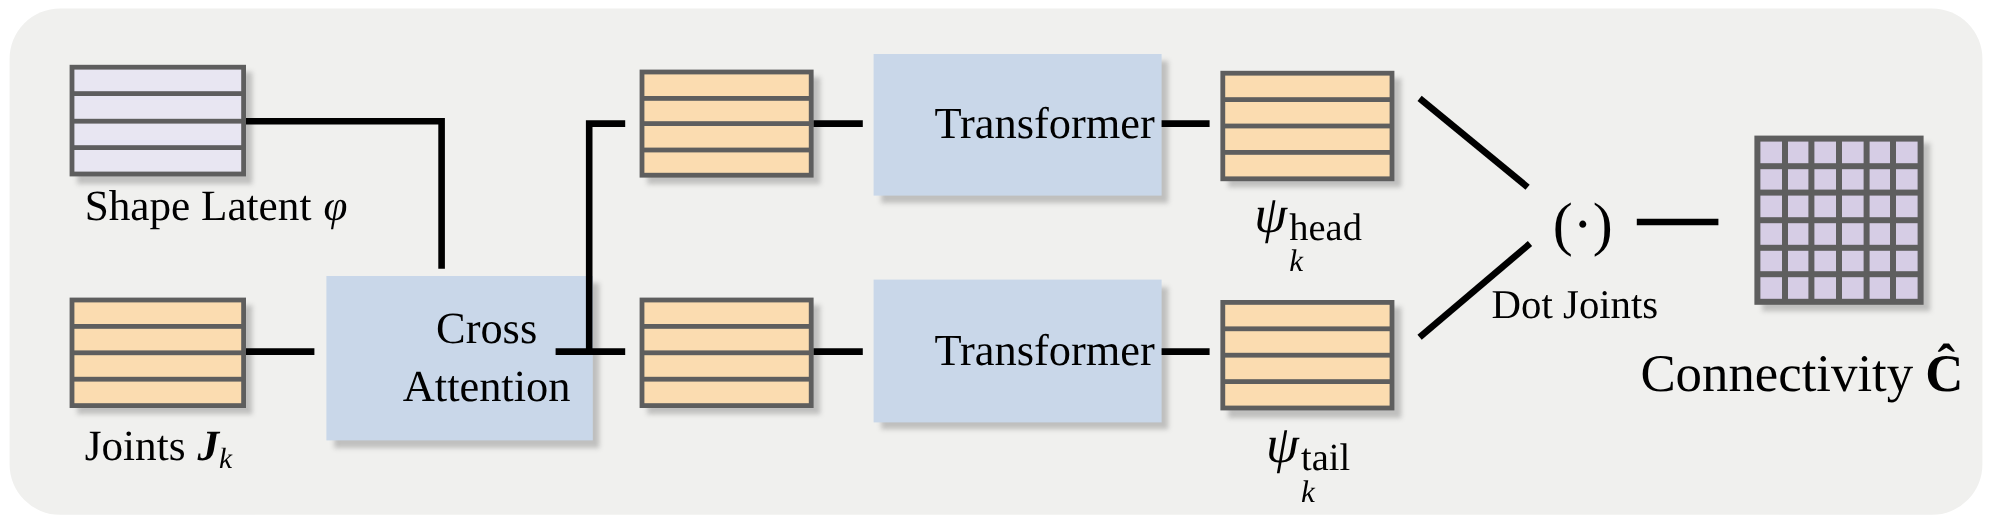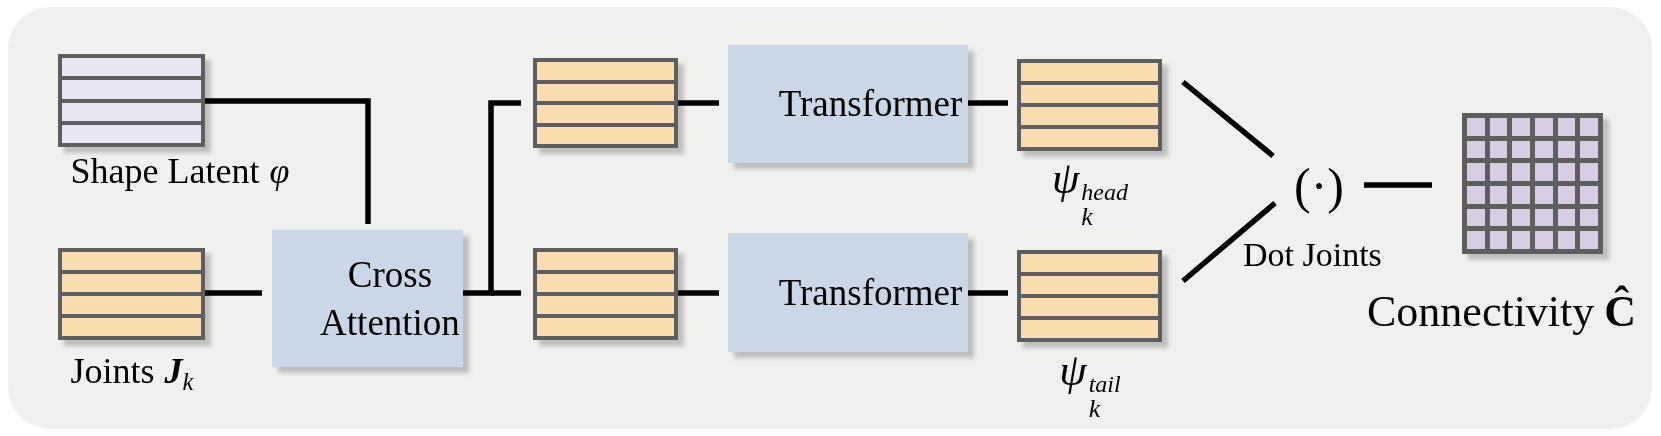--- a/index.html
+++ b/index.html
@@ -48,21 +48,21 @@
   .bold-italic{font-weight:bold;font-style:italic;}
   .sym{margin-left:10px;}
   .subscript{font-size:0.68em;font-style:italic;vertical-align:-0.28em;}
   
   .math-label{position:absolute;white-space:nowrap;transform:translateX(-50%);}
   .psi-base{font-size:44px;font-style:italic;}
   .scripts{
     display:inline-flex;flex-direction:column;align-items:flex-start;
     vertical-align:-0.42em;margin-left:2px;line-height:1.0;
   }
-  .scripts .sup{font-size:24px;font-style:italic;}
+  .scripts .sup{font-size:32px;}
   .scripts .sub{font-size:26px;font-style:italic;}
   .dot-symbol{
     position:absolute;font-size:50px;transform:translate(-50%,-50%);white-space:nowrap;
   }
   
   .arrows{position:absolute;left:0;top:0;pointer-events:none;}
   .arrows path{stroke:var(--arrow-color,#000);stroke-width:5.5;fill:none;}
 </style>
 </head>
 <body>
@@ -100,21 +100,21 @@
         <div class="stack-row"></div>
         <div class="stack-row"></div>
       </div>
     <div class="stack orange" style="left:1009px;top:243px;width:145px;height:92px;">
         <div class="stack-row"></div>
         <div class="stack-row"></div>
         <div class="stack-row"></div>
         <div class="stack-row"></div>
       </div>
 
-    <div class="block" style="left:264px;top:223px;width:191px;height:137px;">
+    <div class="block" style="left:264px;top:223px;width:222px;height:137px;">
       <span style="display:inline-block;max-width:180px;">Cross Attention</span>
     </div>
     <div class="block" style="left:720px;top:38px;width:240px;height:118px;">
       <span>Transformer</span>
     </div>
     <div class="block" style="left:720px;top:226px;width:240px;height:119px;">
       <span>Transformer</span>
     </div>
 
     <div class="conn-grid" style="left:1454px;top:106px;width:141px;height:141px;">

